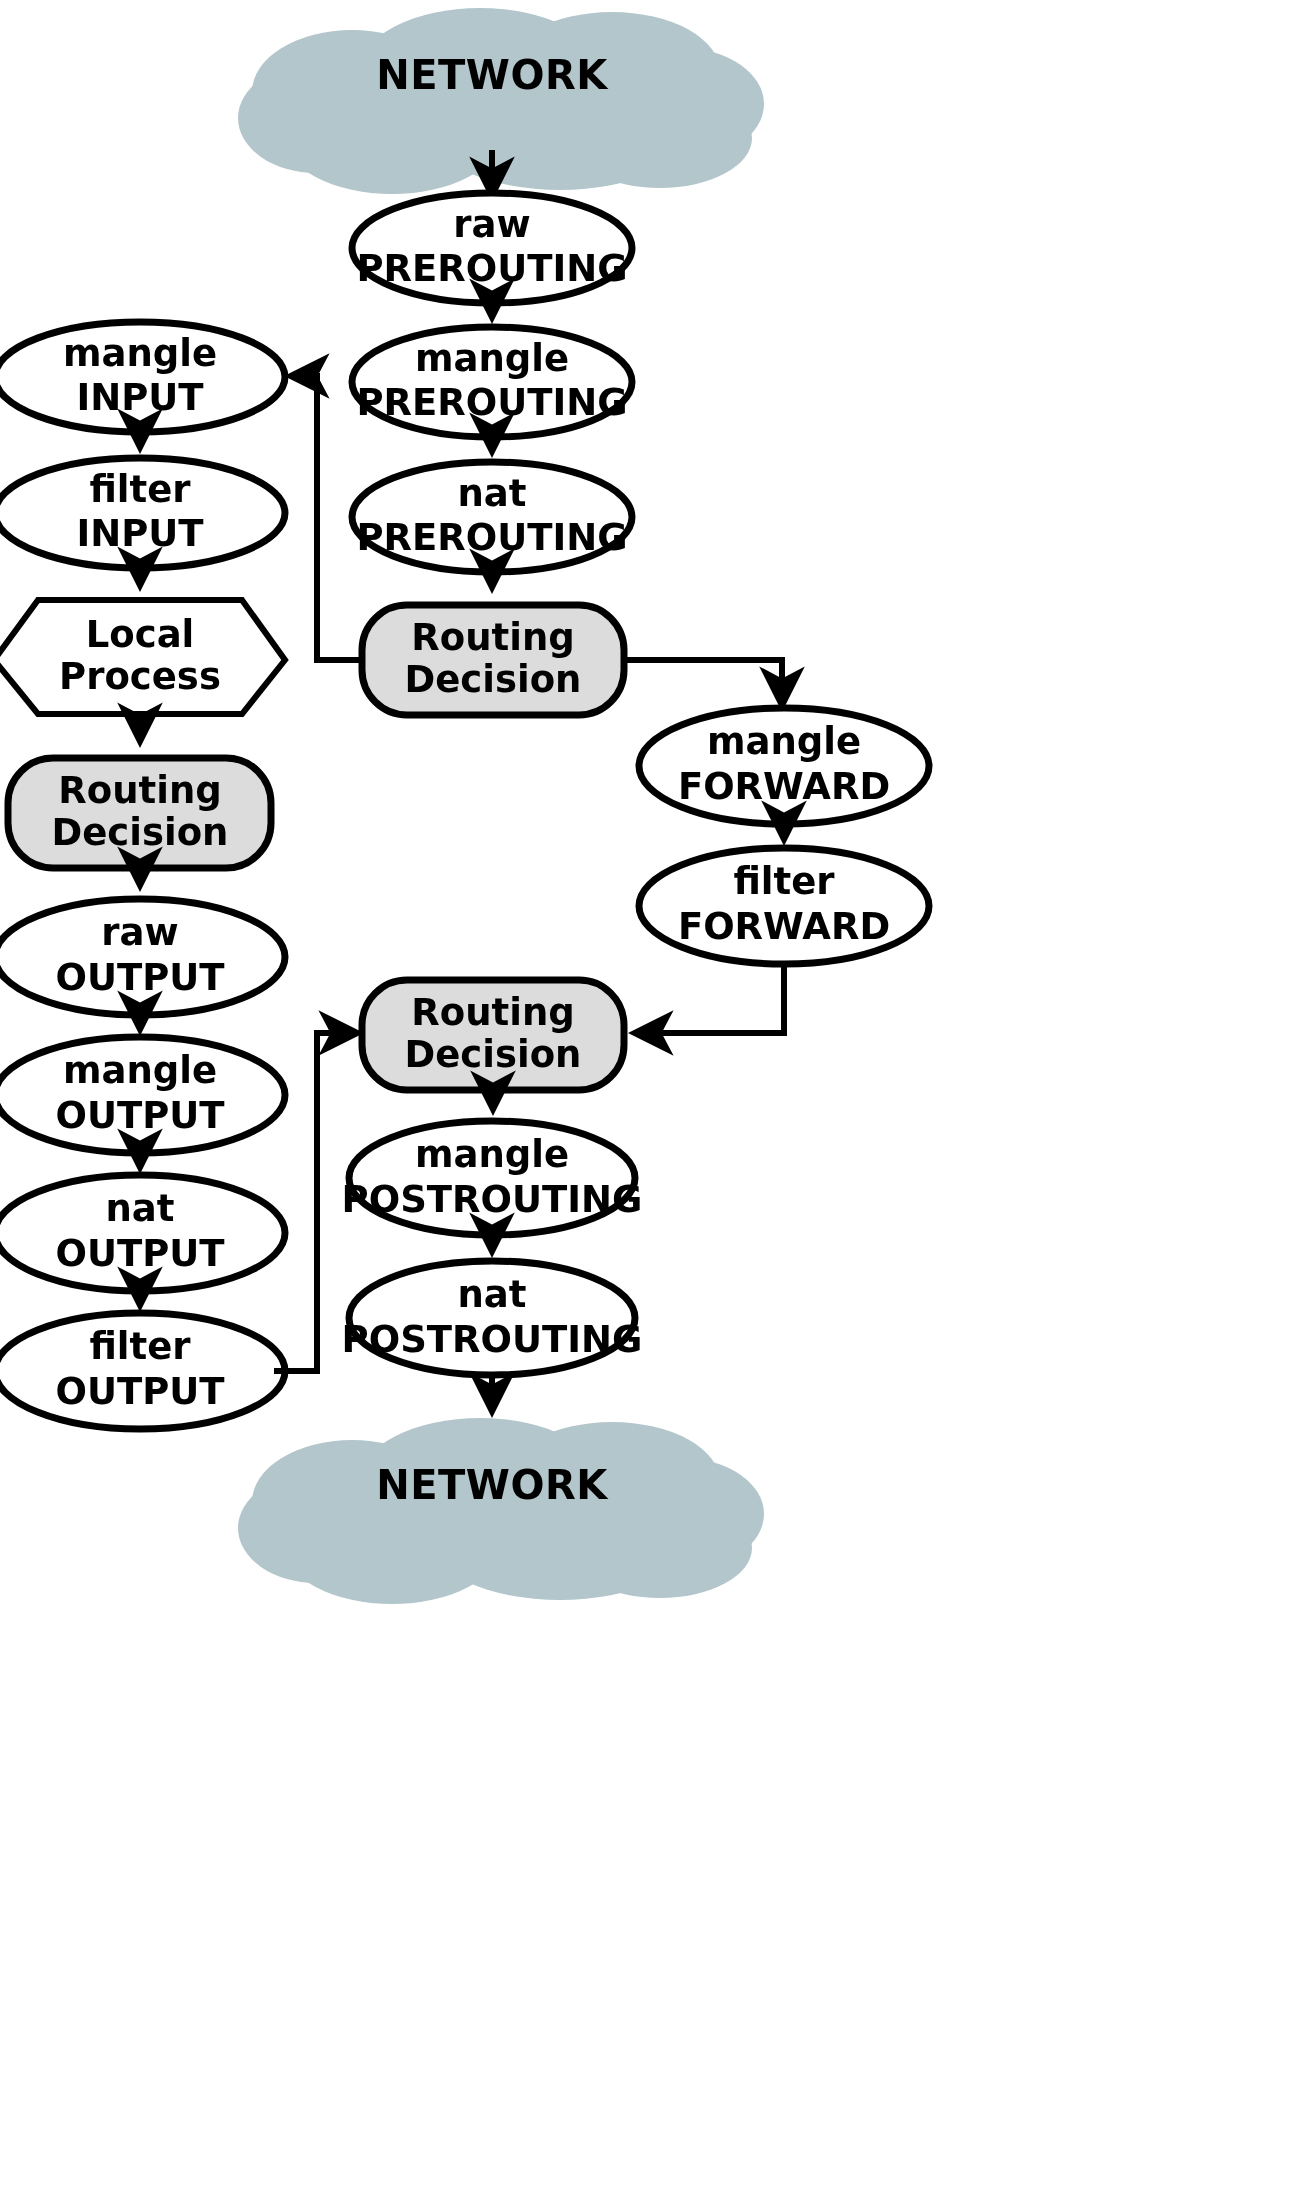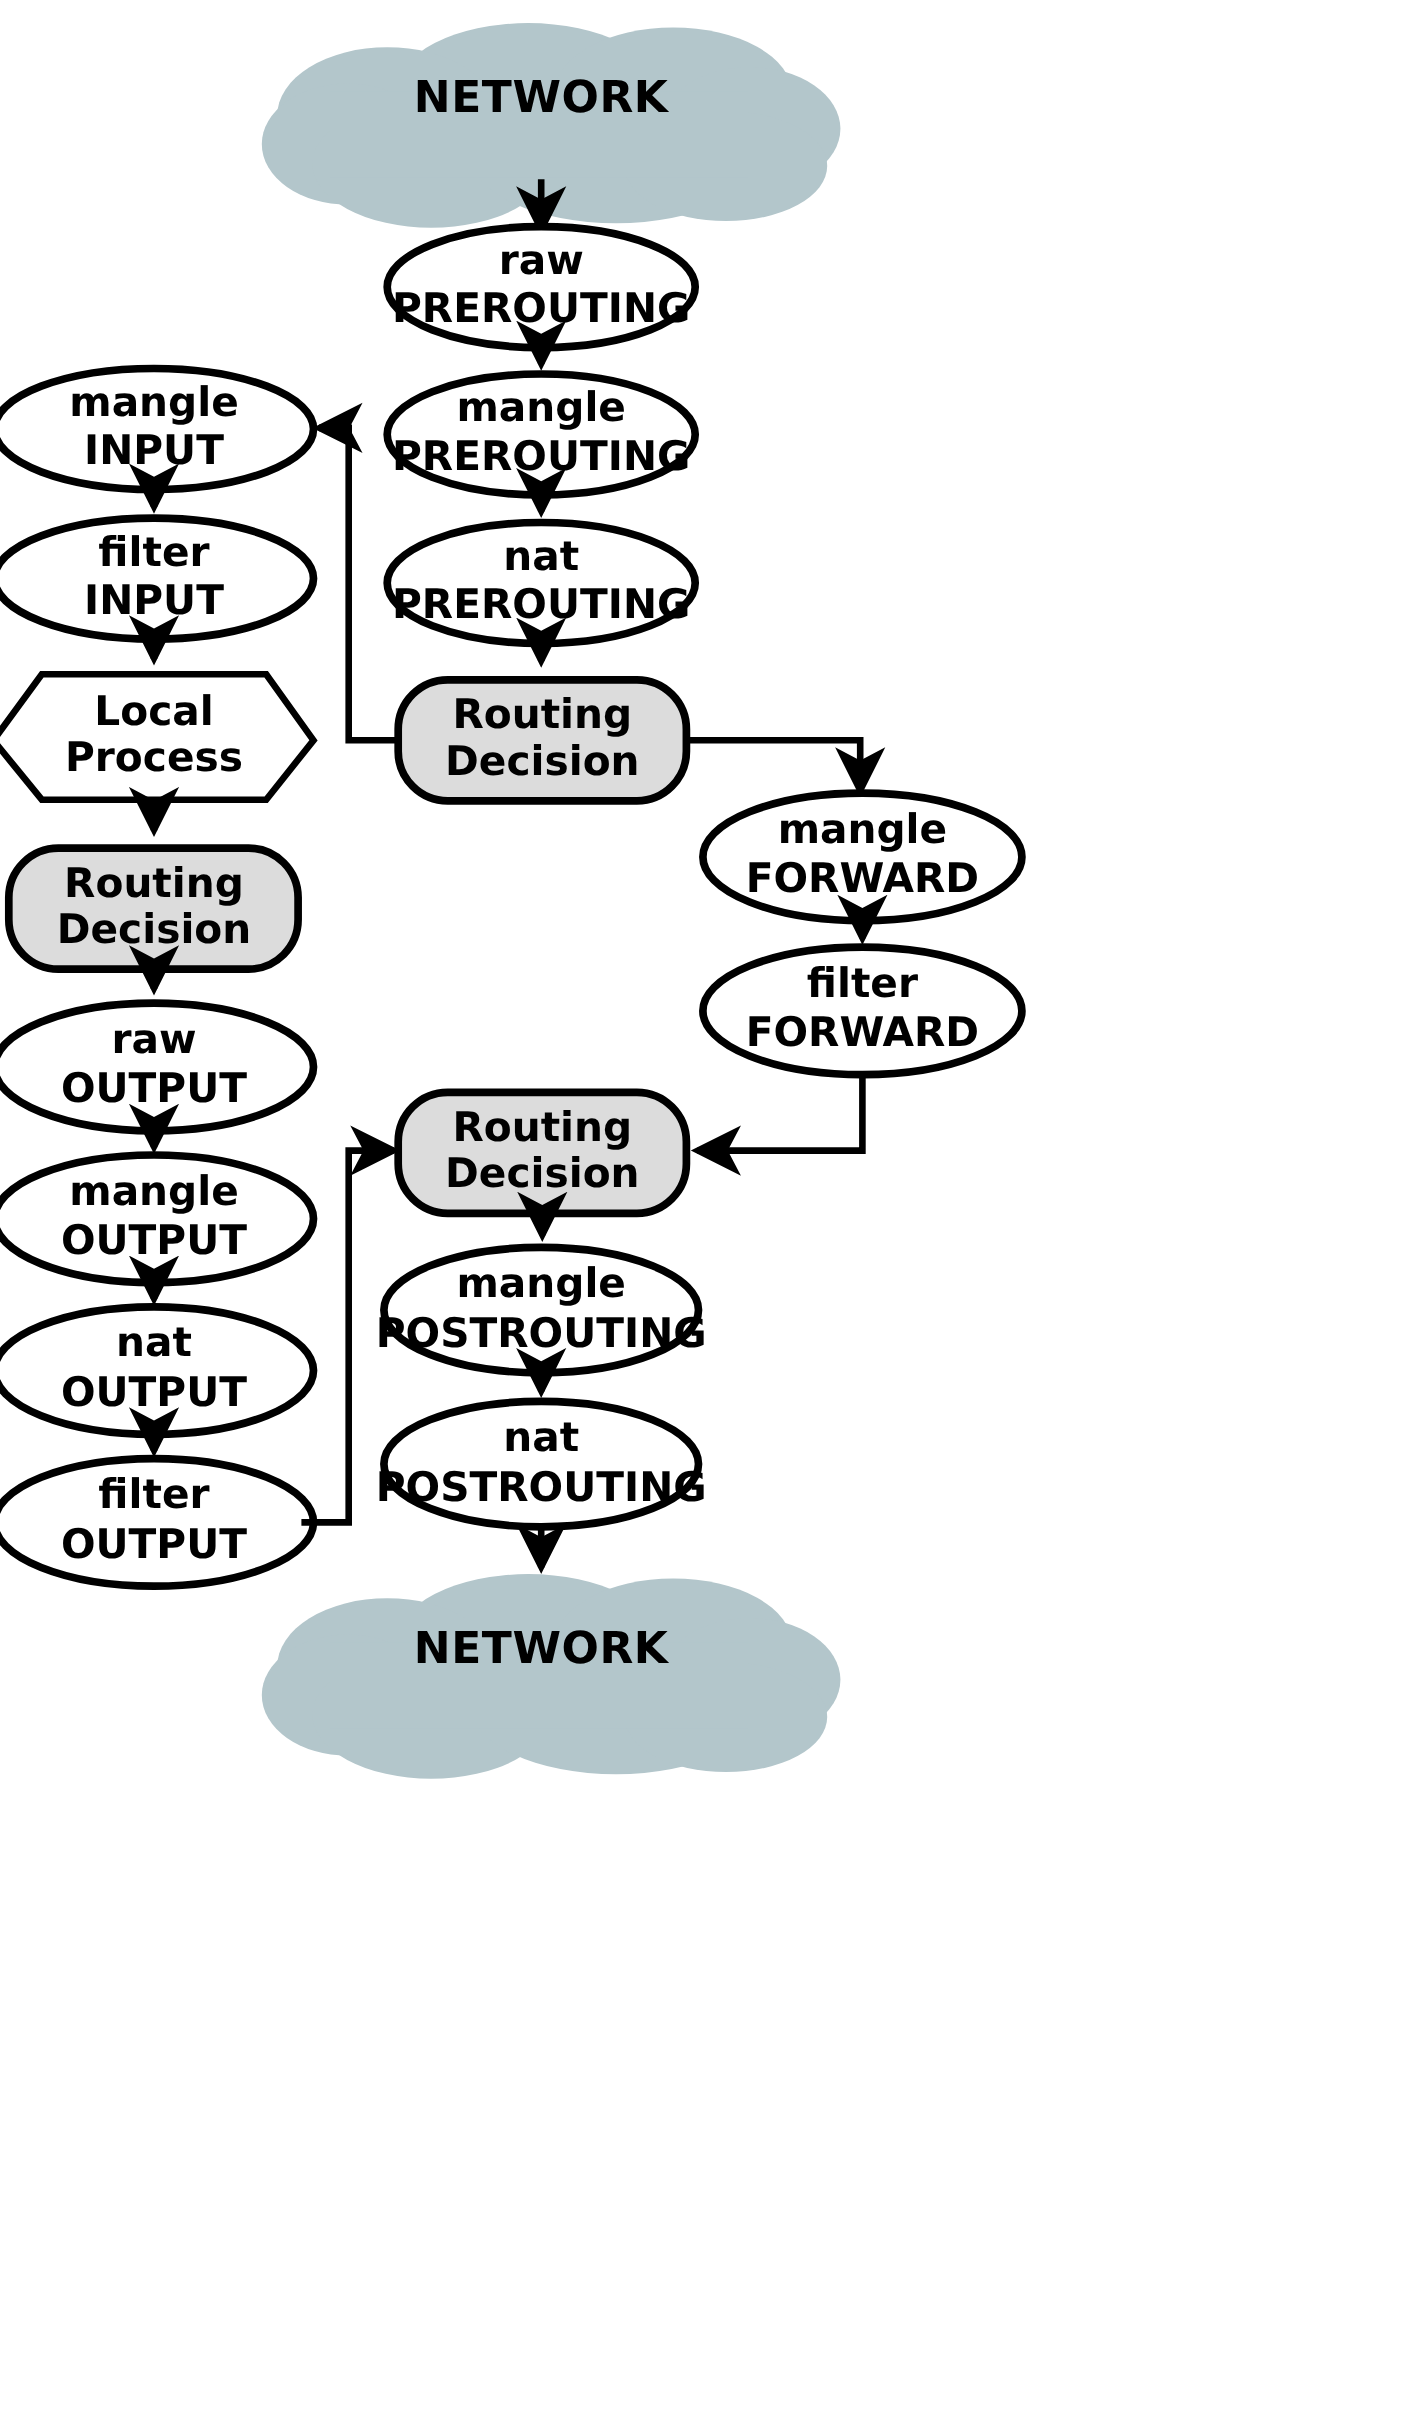--- a/index.html
+++ b/index.html
@@ -9,21 +9,21 @@
   }
   body {
     width: 1293px;
     height: 2200px;
     font-family: "DejaVu Sans", sans-serif;
     overflow: hidden;
     position: relative;
   }
   #diagram-root {
     position: absolute;
-    top: 13px; left: 0;
+    top: 0; left: 0;
     width: 1293px;
     height: 2156px;
   }
   svg#flow {
     display: block;
     width: 1293px;
     height: 2200px;
   }
   .node-ellipse {
     fill: #ffffff;

